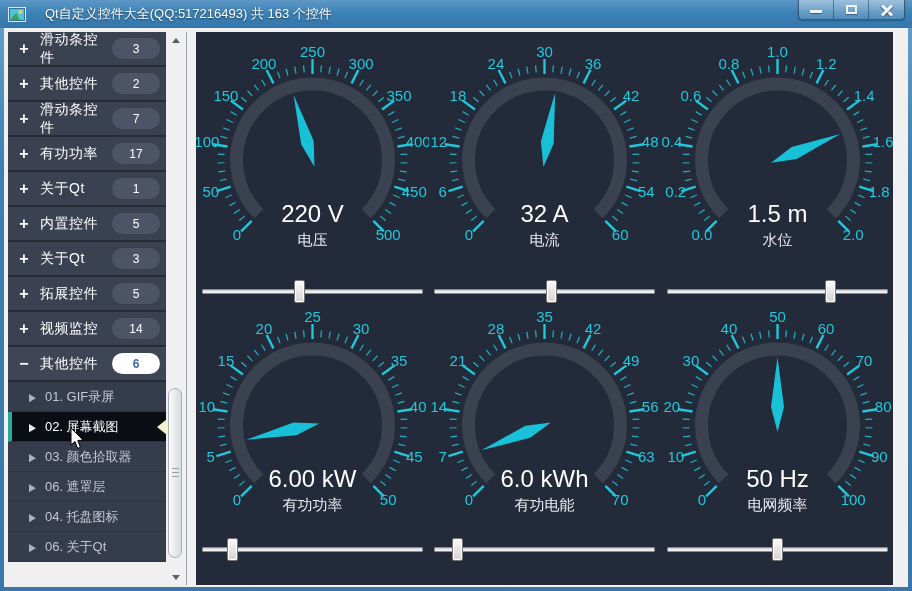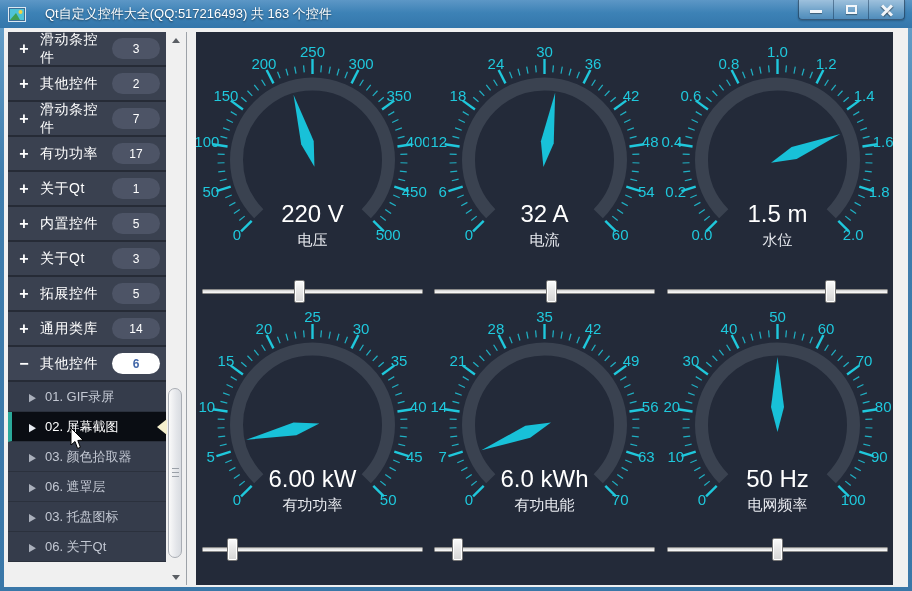--- a/index.html
+++ b/index.html
@@ -133,21 +133,21 @@
       <span class="group-label">关于Qt</span>
       <span class="badge">3</span>
     </div>
     <div class="group-row">
       <span class="exp-icon">+</span>
       <span class="group-label">拓展控件</span>
       <span class="badge">5</span>
     </div>
     <div class="group-row">
       <span class="exp-icon">+</span>
-      <span class="group-label">通用类库</span>
+      <span class="group-label">视频监控</span>
       <span class="badge">14</span>
     </div>
     <div class="group-row expanded">
       <span class="exp-icon">−</span>
       <span class="group-label">其他控件</span>
       <span class="badge active">6</span>
     </div>
     <div class="sub-row">
       <span class="sub-arrow">▶</span>
       <span>01. GIF录屏</span>
@@ -160,21 +160,21 @@
     <div class="sub-row">
       <span class="sub-arrow">▶</span>
       <span>03. 颜色拾取器</span>
     </div>
     <div class="sub-row">
       <span class="sub-arrow">▶</span>
       <span>06. 遮罩层</span>
     </div>
     <div class="sub-row">
       <span class="sub-arrow">▶</span>
-      <span>03. 托盘图标</span>
+      <span>04. 托盘图标</span>
     </div>
     <div class="sub-row">
       <span class="sub-arrow">▶</span>
       <span>06. 关于Qt</span>
     </div>
   </div>
 
 <div class="sb-scroll">
   <div class="sb-arrow" style="top:0">
       <span class="tri-up"></span>

